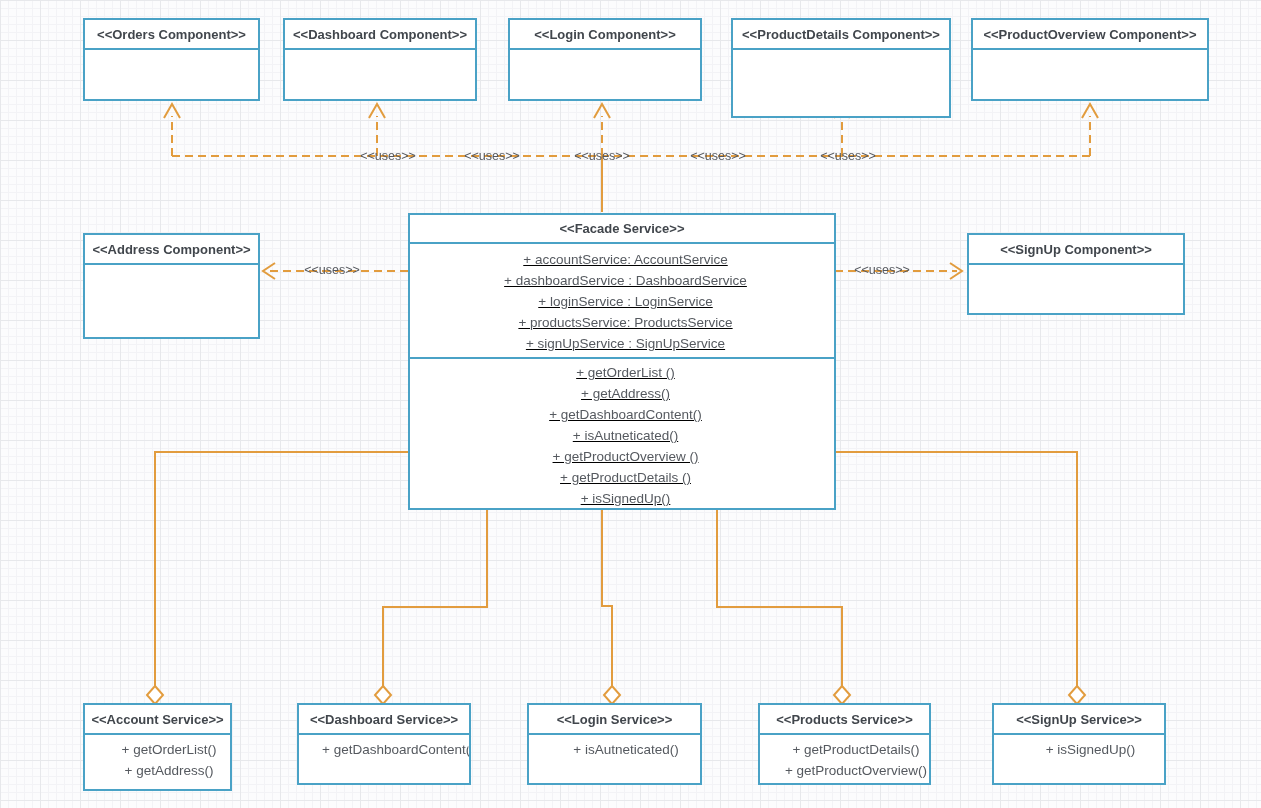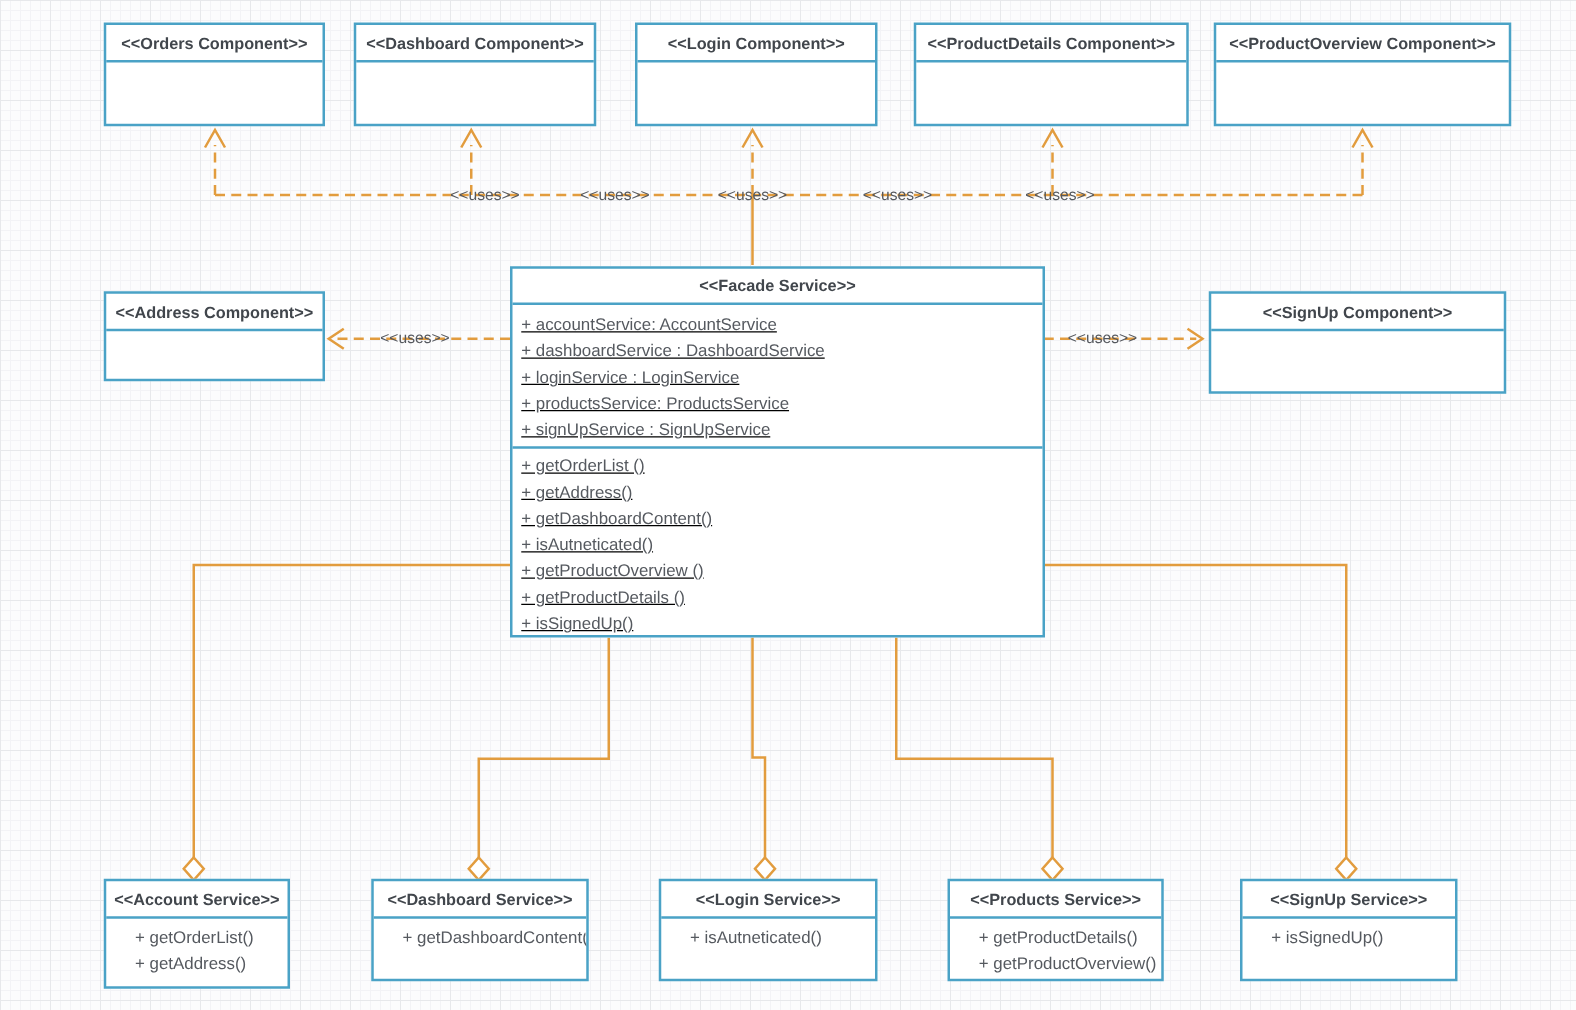--- a/index.html
+++ b/index.html
@@ -24,21 +24,21 @@
       linear-gradient(90deg, #f3f3f6 1px, transparent 1px);
     background-size:40px 40px,40px 40px,8px 8px,8px 8px;
   }
   #edges{position:absolute;left:0;top:0;z-index:1;}
   .uml-box{
     position:absolute;
     box-sizing:border-box;
     border:2px solid var(--blue);
     background:#fff;
     z-index:2;
-    display:flex;flex-direction:column;
+    display:flex;flex-direction:column;text-align:center;
   }
   .uml-title{
     box-sizing:border-box;
     height:30px;
     border-bottom:2px solid var(--blue);
     display:flex;align-items:center;justify-content:center;
     font-size:13px;font-weight:bold;color:var(--title);
     white-space:nowrap;overflow:hidden;
   }
   .uml-body{flex:1;overflow:hidden;border-radius:16px;}
@@ -130,34 +130,34 @@
     <div class="uml-body"></div>
   </div>
   <div class="uml-box" style="left:283px;top:18px;width:194px;height:83px">
     <div class="uml-title">&lt;&lt;Dashboard Component&gt;&gt;</div>
     <div class="uml-body"></div>
   </div>
   <div class="uml-box" style="left:508px;top:18px;width:194px;height:83px">
     <div class="uml-title">&lt;&lt;Login Component&gt;&gt;</div>
     <div class="uml-body"></div>
   </div>
-  <div class="uml-box" style="left:731px;top:18px;width:220px;height:83px">
+  <div class="uml-box" style="left:731px;top:18px;width:220px;height:100px">
     <div class="uml-title">&lt;&lt;ProductDetails Component&gt;&gt;</div>
     <div class="uml-body"></div>
   </div>
   <div class="uml-box" style="left:971px;top:18px;width:238px;height:83px">
     <div class="uml-title">&lt;&lt;ProductOverview Component&gt;&gt;</div>
     <div class="uml-body"></div>
   </div>
 
-  <div class="uml-box" style="left:83px;top:233px;width:177px;height:72px">
+  <div class="uml-box" style="left:83px;top:233px;width:177px;height:106px">
     <div class="uml-title">&lt;&lt;Address Component&gt;&gt;</div>
     <div class="uml-body"></div>
   </div>
-  <div class="uml-box" style="left:967px;top:233px;width:238px;height:82px">
+  <div class="uml-box" style="left:967px;top:233px;width:218px;height:82px">
     <div class="uml-title">&lt;&lt;SignUp Component&gt;&gt;</div>
     <div class="uml-body"></div>
   </div>
 
   <div class="uml-box" style="left:408px;top:213px;width:428px;height:297px">
     <div class="uml-title" style="height:29px">&lt;&lt;Facade Service&gt;&gt;</div>
     <div class="uml-section sect-attrs">
       <div class="uml-line">+ accountService: AccountService</div>
       <div class="uml-line">+ dashboardService : DashboardService</div>
       <div class="uml-line">+ loginService : LoginService</div>

